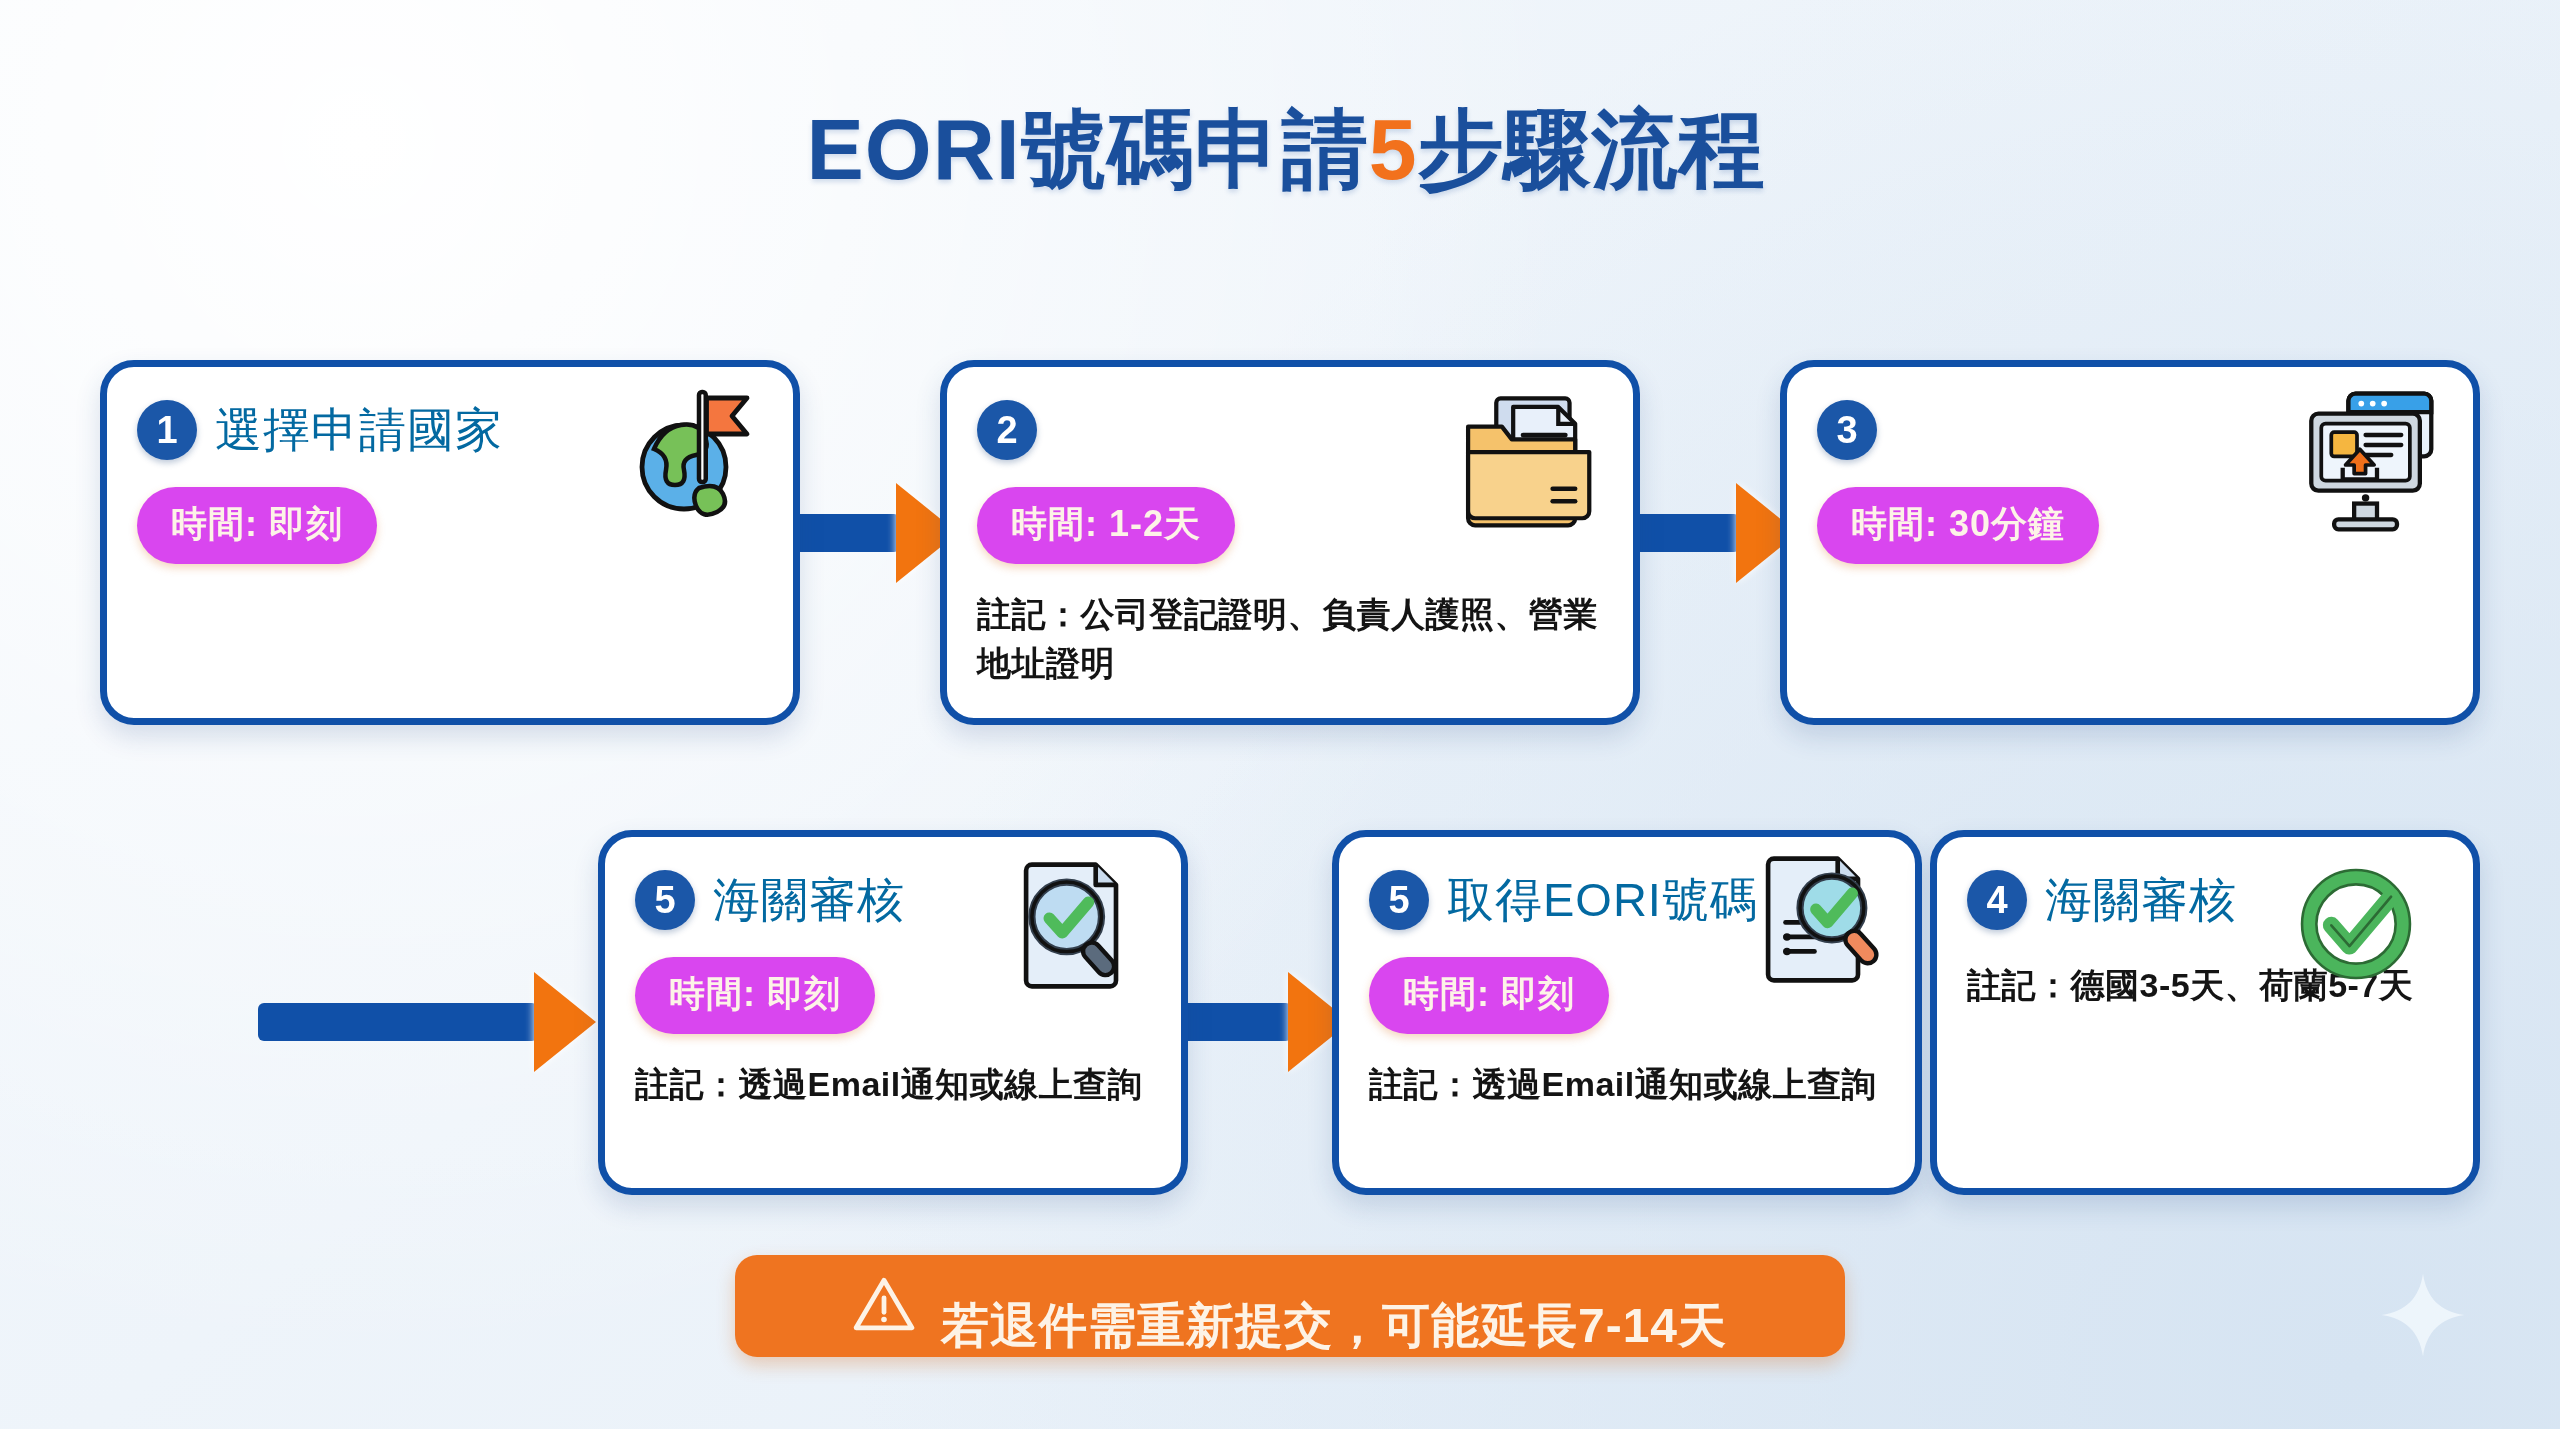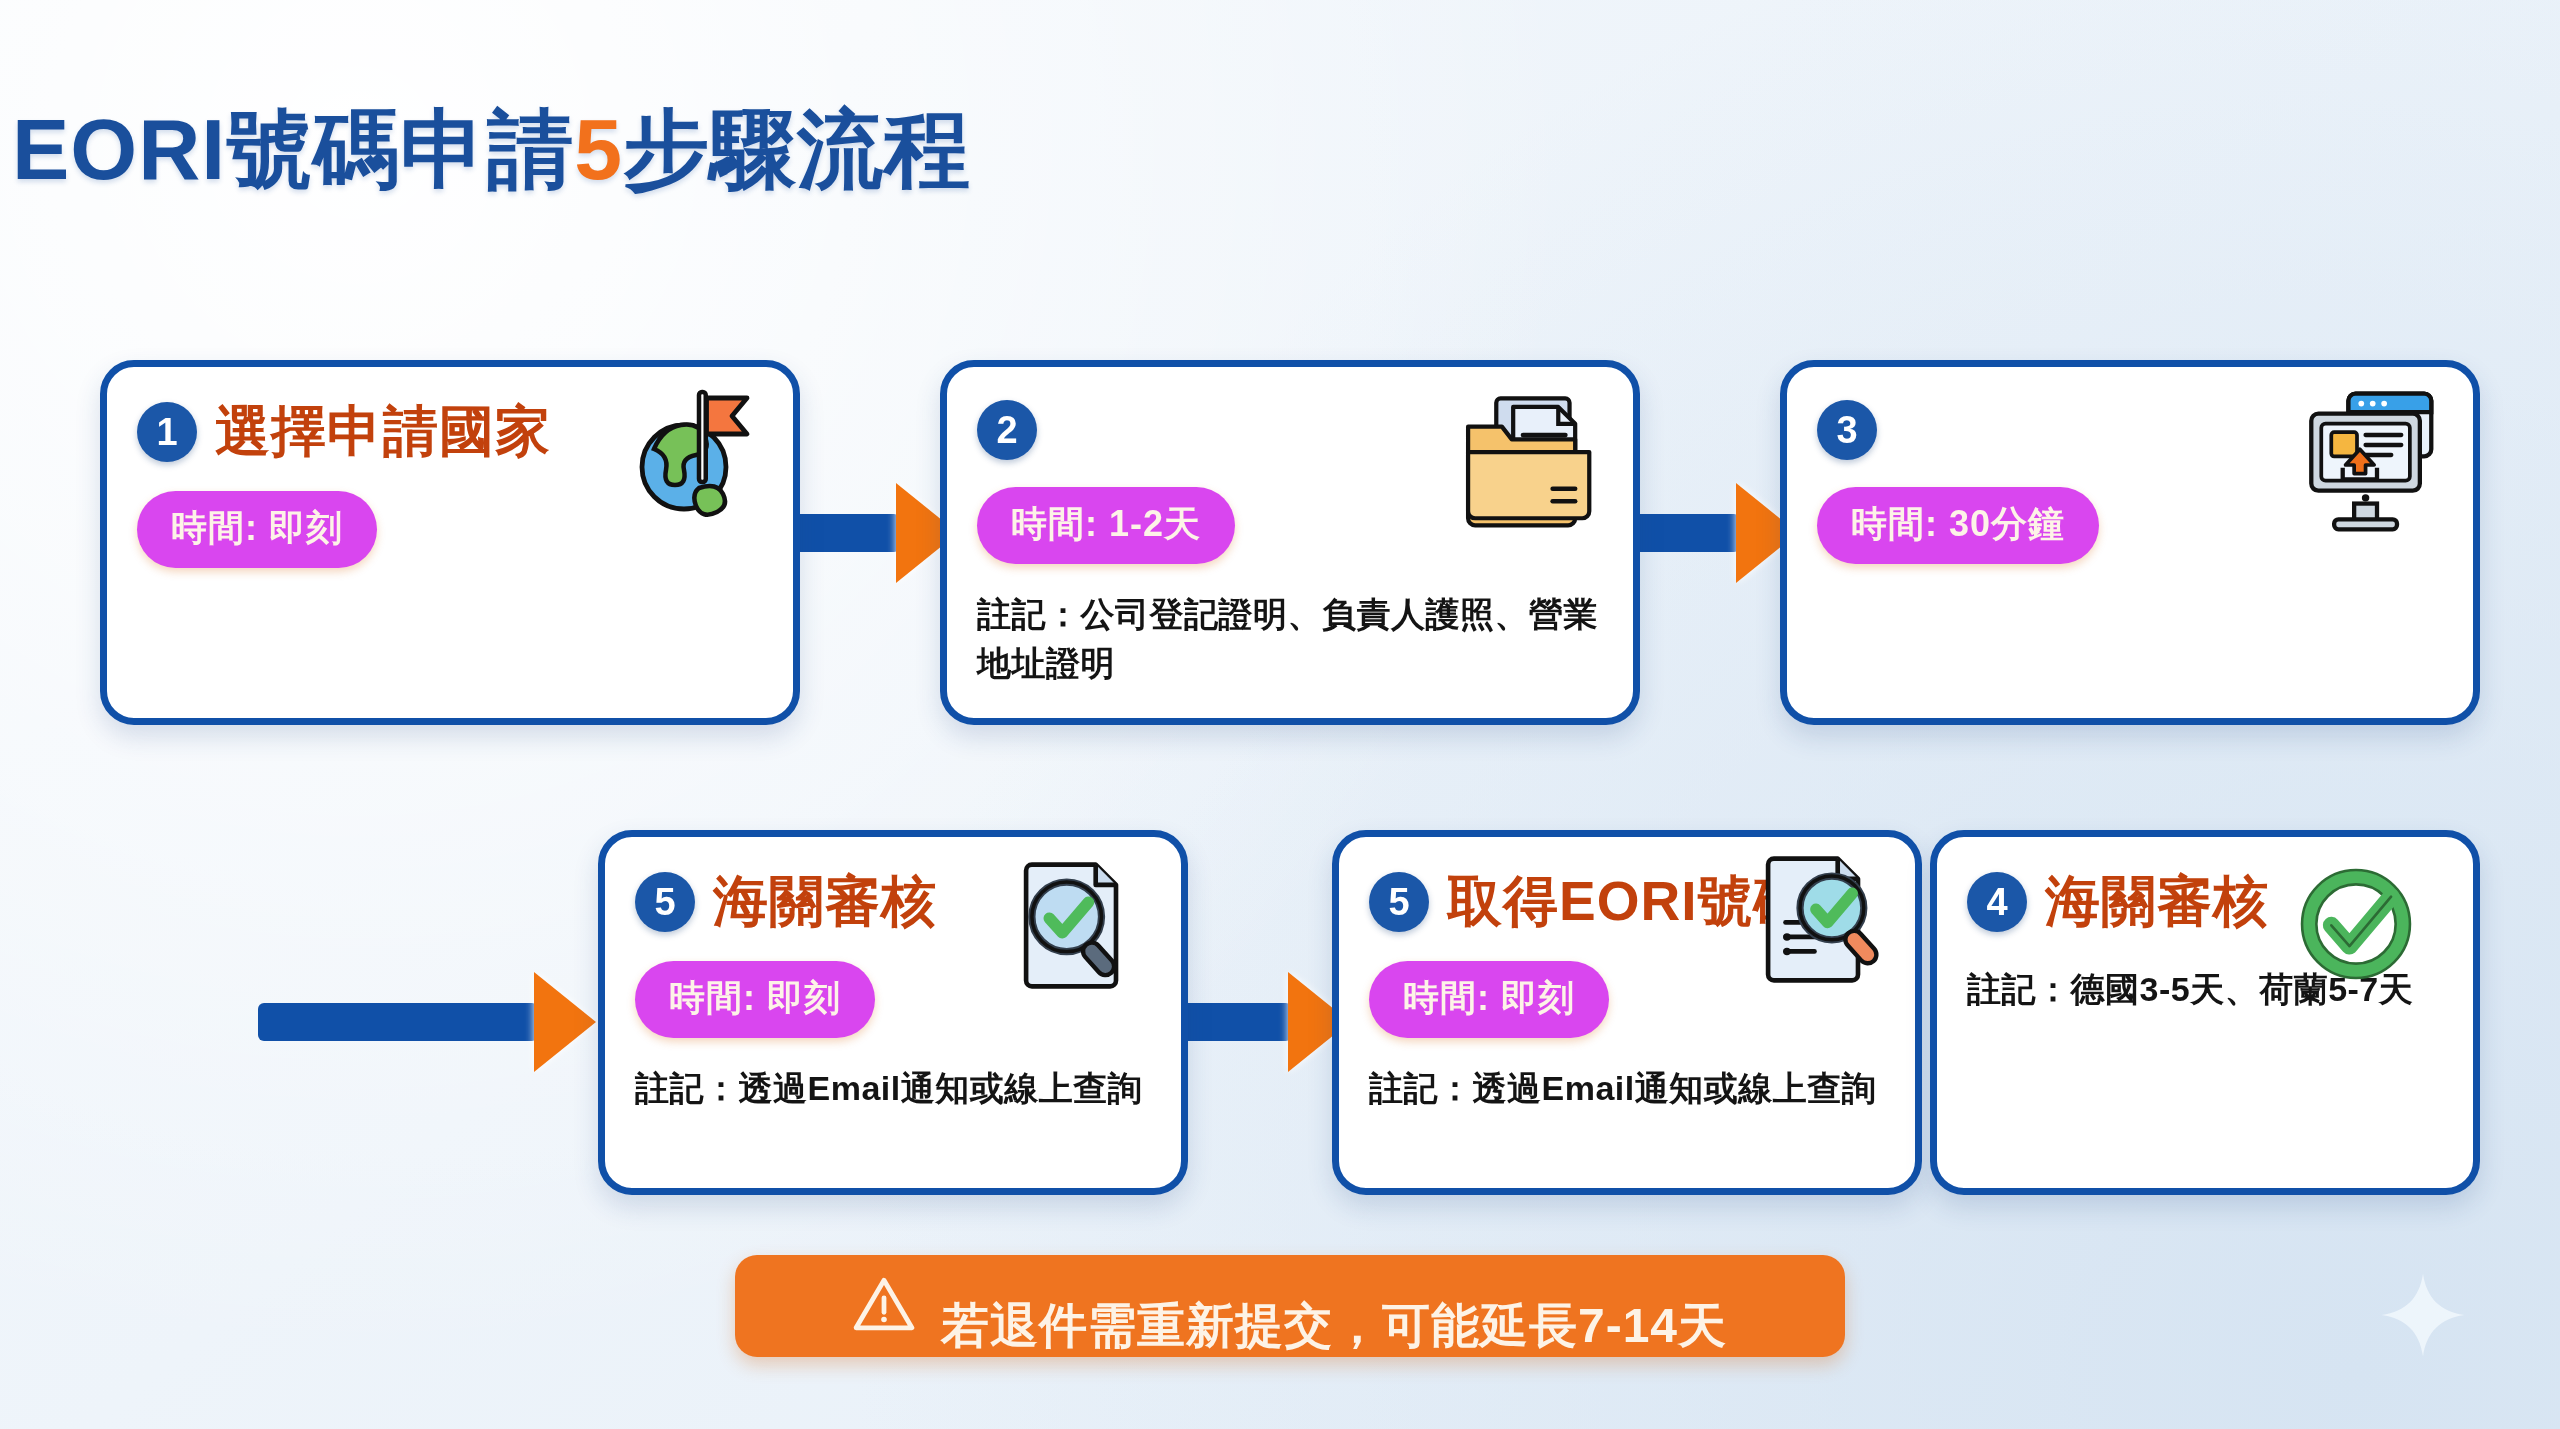--- a/index.html
+++ b/index.html
@@ -21,21 +21,21 @@
   .sparkle {
     position: absolute;
     width: 86px; height: 86px;
     opacity: .85;
   }
 
   
   .title-wrap {
     position: absolute;
     top: 92px; left: 12px; right: 0;
-    text-align: left;
+    text-align: center;
   }
   .title {
     display: inline-block;
     font-size: 86px;
     font-weight: bold;
     letter-spacing: 1px;
     color: #1a4f9c;
     text-shadow: 0 3px 5px rgba(26,79,156,.18);
     white-space: nowrap;
   }
@@ -63,23 +63,23 @@
     border-radius: 50%;
     background: #1b57a8;
     color: #ffffff;
     font-size: 38px;
     font-weight: bold;
     line-height: 60px;
     text-align: center;
     box-shadow: 0 3px 6px rgba(20,60,120,.28);
   }
   .card-title {
-    font-size: 55px;
-    font-weight: bold;
-    color: #c2410c;
+    font-size: 47px;
+    font-weight: normal;
+    color: #0369a1;
     white-space: nowrap;
     letter-spacing: 1px;
   }
   .pill {
     display: inline-block;
     margin-top: 22px;
     background: #d946ef;
     color: #fdf3e7;
     font-size: 36px;
     font-weight: bold;

